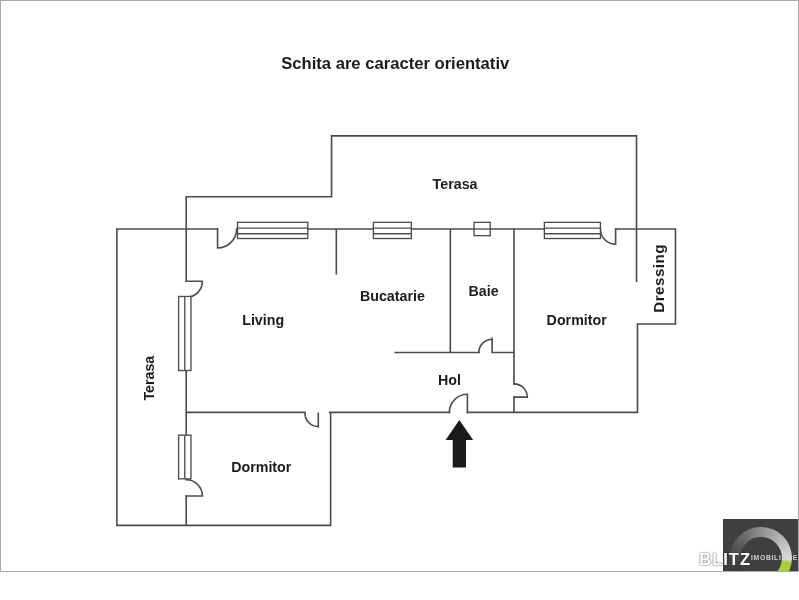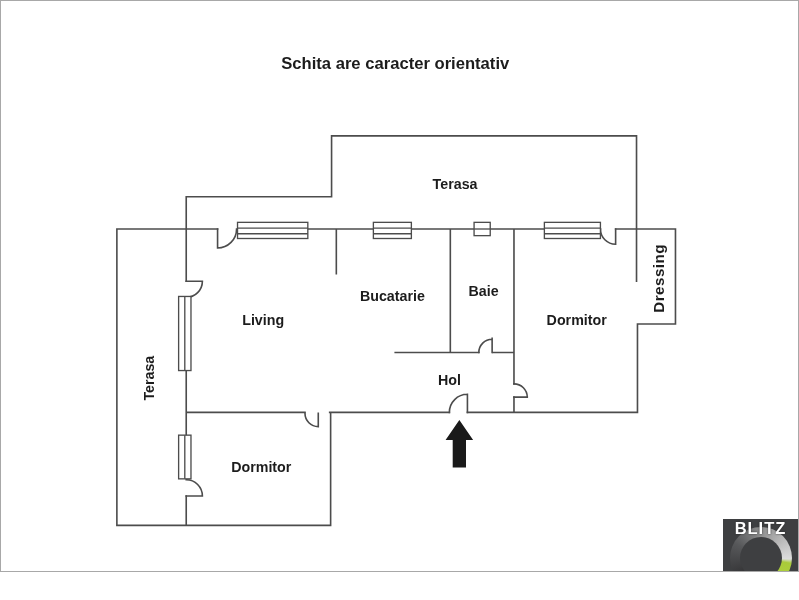--- a/index.html
+++ b/index.html
@@ -30,21 +30,21 @@
       #8f8f8f 0deg, #c2c2c2 60deg, #dcdcdc 92deg,
       #a9cb3a 100deg, #b4d53e 168deg,
       #2c2c2e 176deg, #343436 230deg, #57585a 300deg, #8f8f8f 360deg);
   }
   .logo-ring-hole{
     position:absolute;left:10px;top:10px;width:42px;height:42px;border-radius:50%;
     background:#3e3f41;
   }
   .logo-text{
     position:absolute;left:0;top:0;width:75px;height:78px;
-    display:flex;flex-direction:column;align-items:center;justify-content:space-between;
+    display:flex;flex-direction:row;align-items:center;justify-content:flex-end;
   }
   .logo-brand{
     color:#ffffff;font-size:16.5px;font-weight:bold;letter-spacing:1px;
     line-height:15px;margin-top:2px;
     text-shadow:0 0 2px #2a2a2a;
   }
   .logo-tagline{
     color:#d2d2d2;font-size:6.8px;font-weight:bold;letter-spacing:0.7px;line-height:8px;
   }
 </style>

